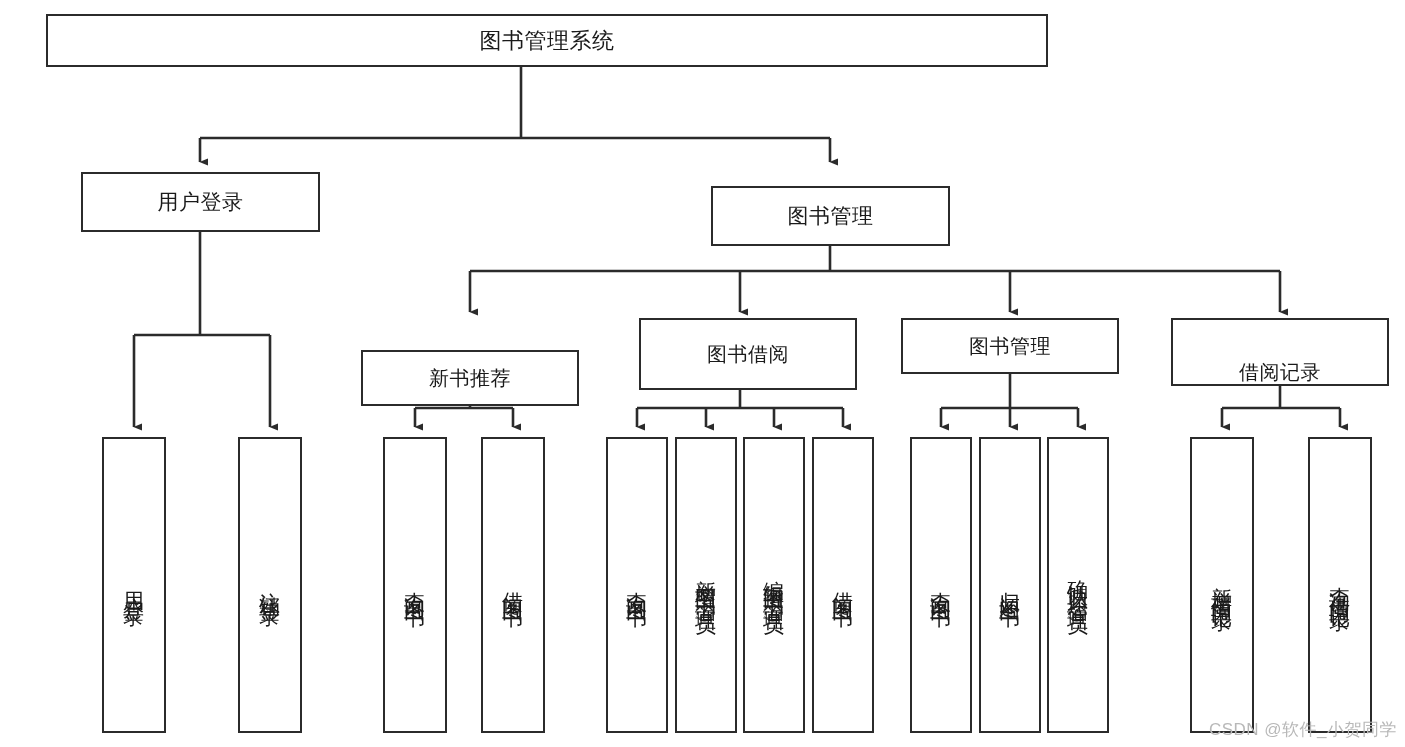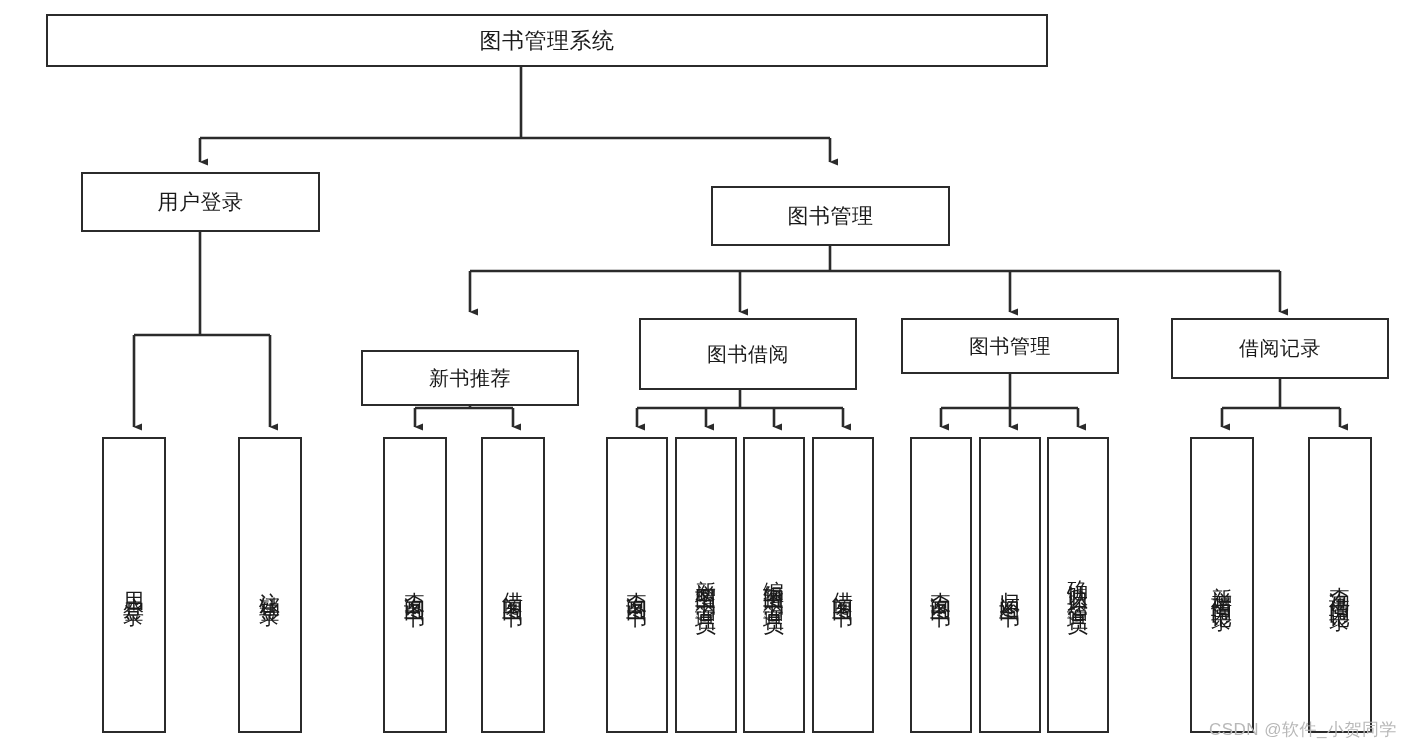--- a/index.html
+++ b/index.html
@@ -149,21 +149,21 @@
   </div>
 
   <div class="node node-level3" style="left:631px; top:318px; width:218px; height:72px;margin-left:8px;">
     <span class="node-label">图书借阅</span>
   </div>
 
   <div class="node node-level3" style="left:901px; top:318px; width:218px; height:56px;">
     <span class="node-label">图书管理</span>
   </div>
 
-  <div class="node node-level3" style="left:1171px; top:318px; width:218px; height:61px;">
+  <div class="node node-level3" style="left:1171px; top:318px; width:218px; height:68px;align-items:flex-end;">
     <span class="node-label">借阅记录</span>
   </div>
 
   <div class="node node-leaf" style="left:102px; top:437px; width:64px; height:296px;">
     <span class="node-label">用户登录</span>
   </div>
 
   <div class="node node-leaf" style="left:238px; top:437px; width:64px; height:296px;">
     <span class="node-label">注销登录</span>
   </div>

